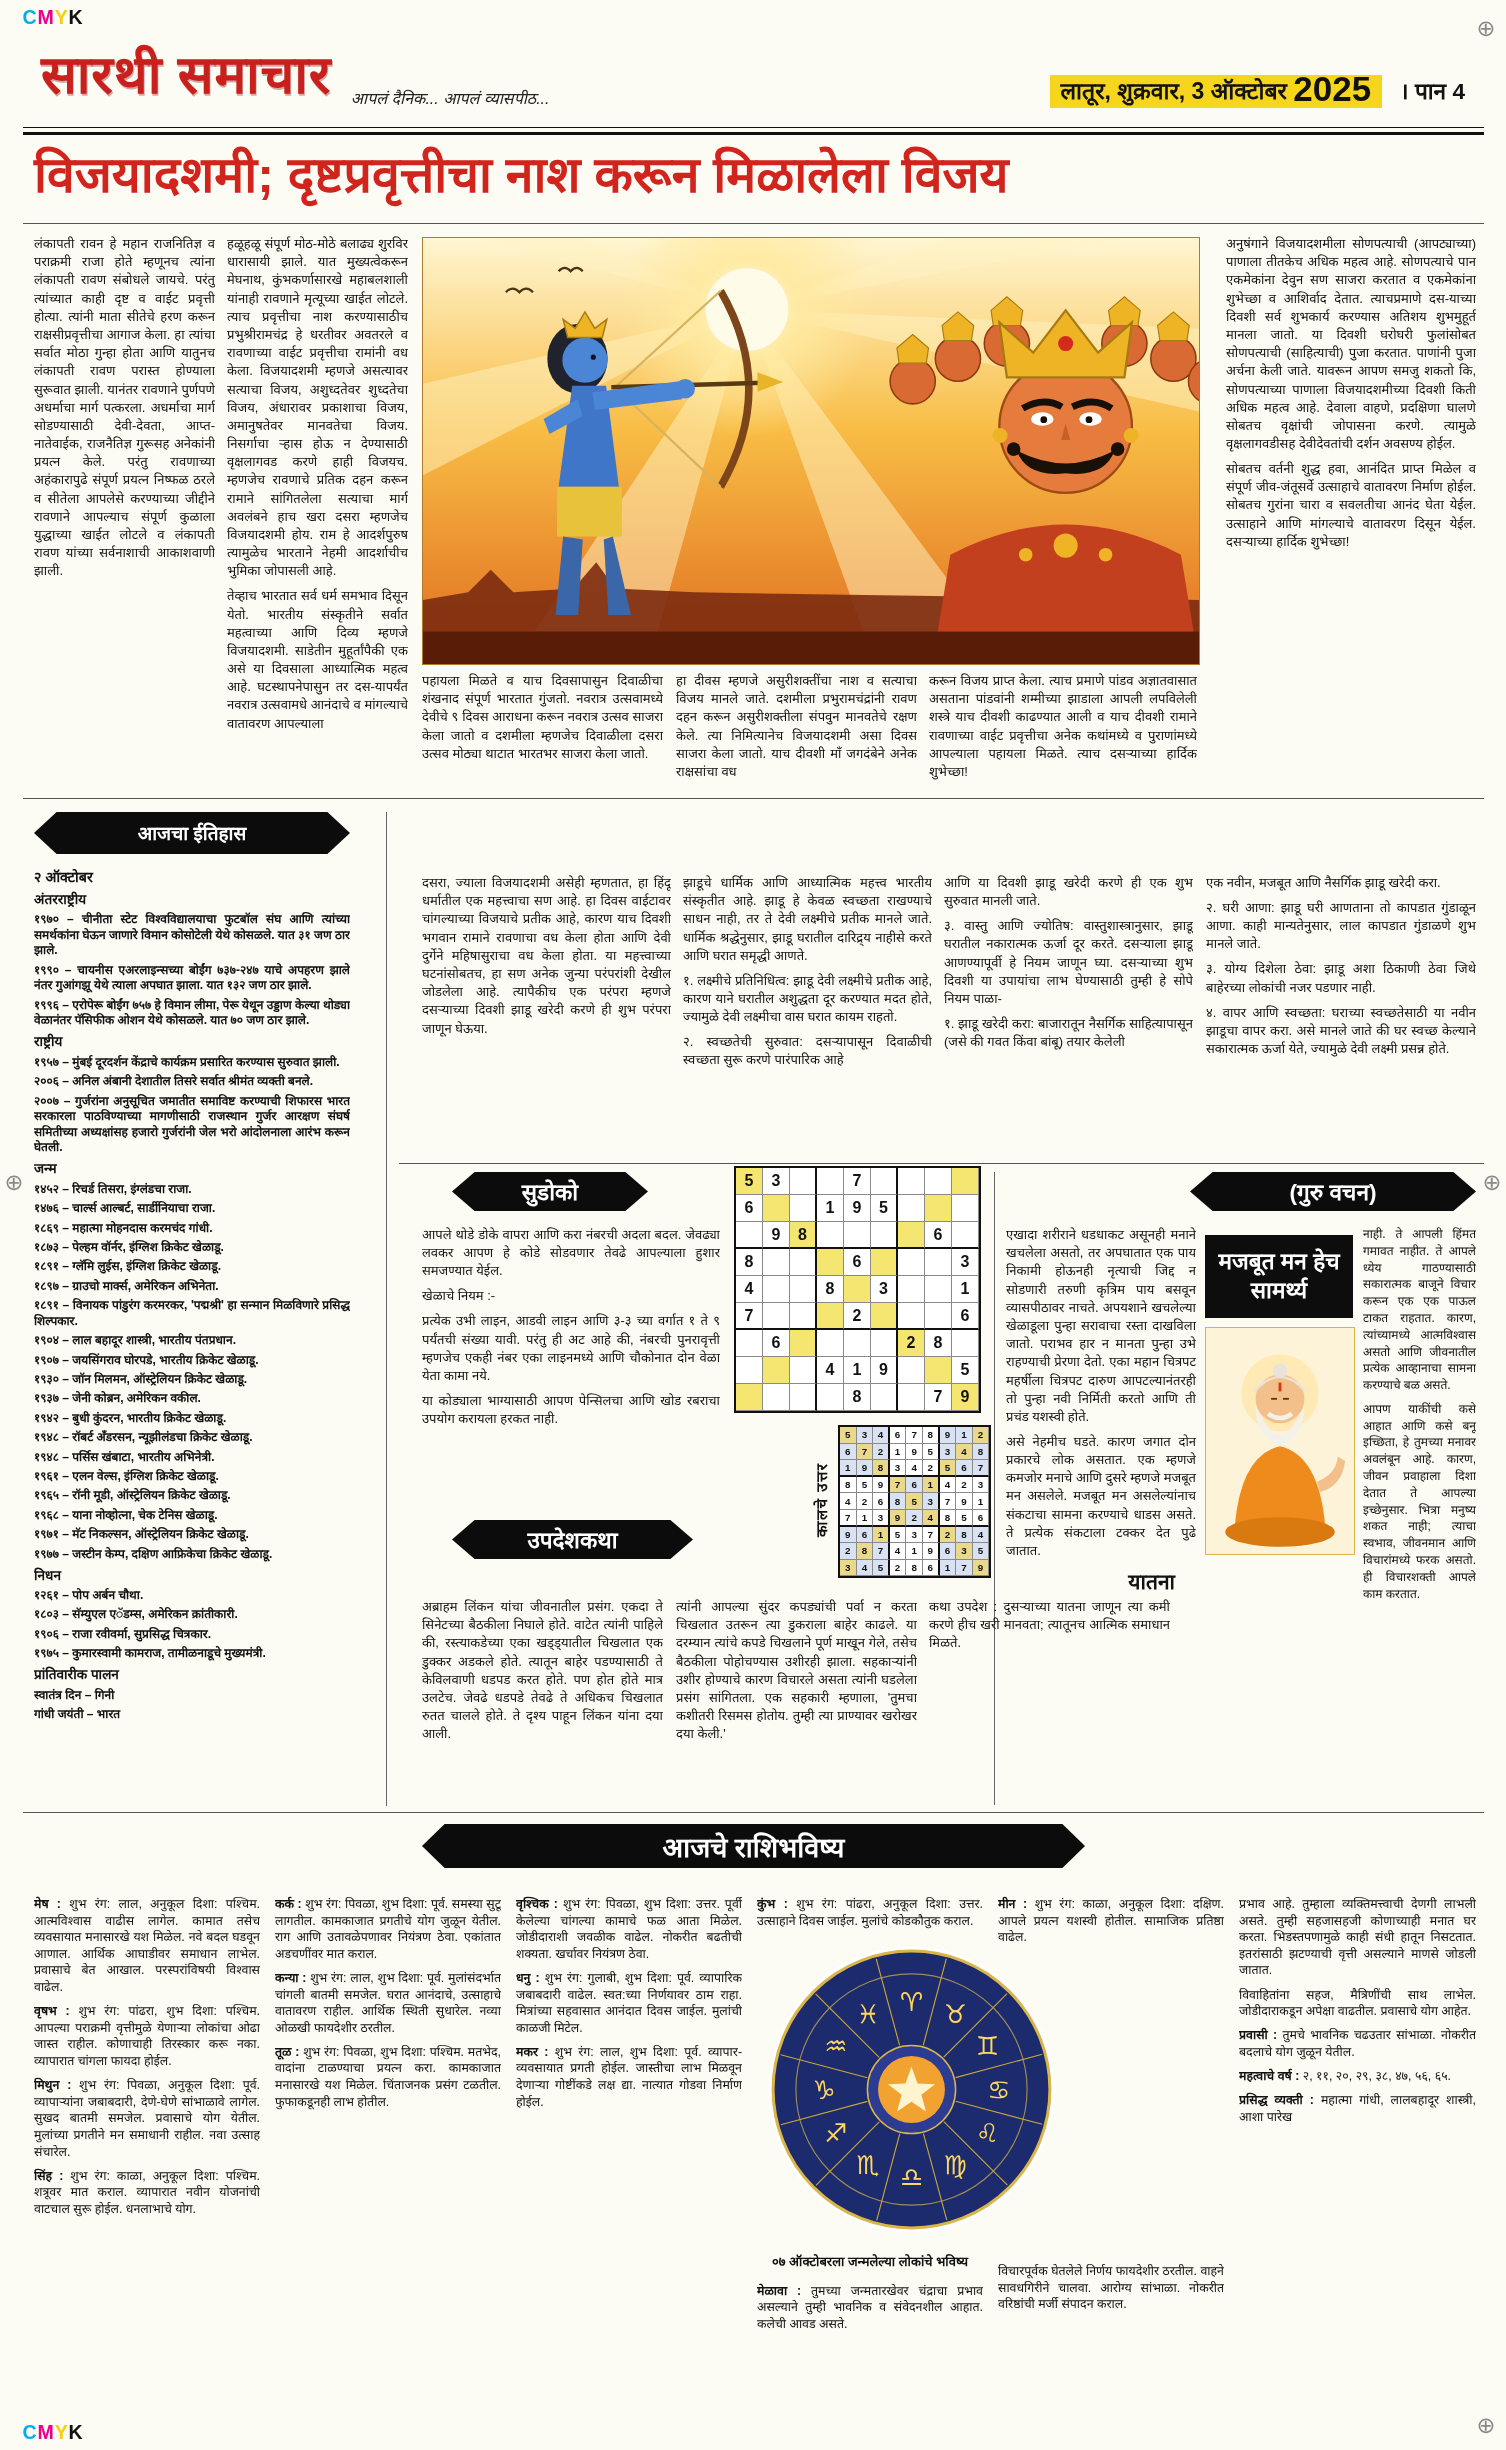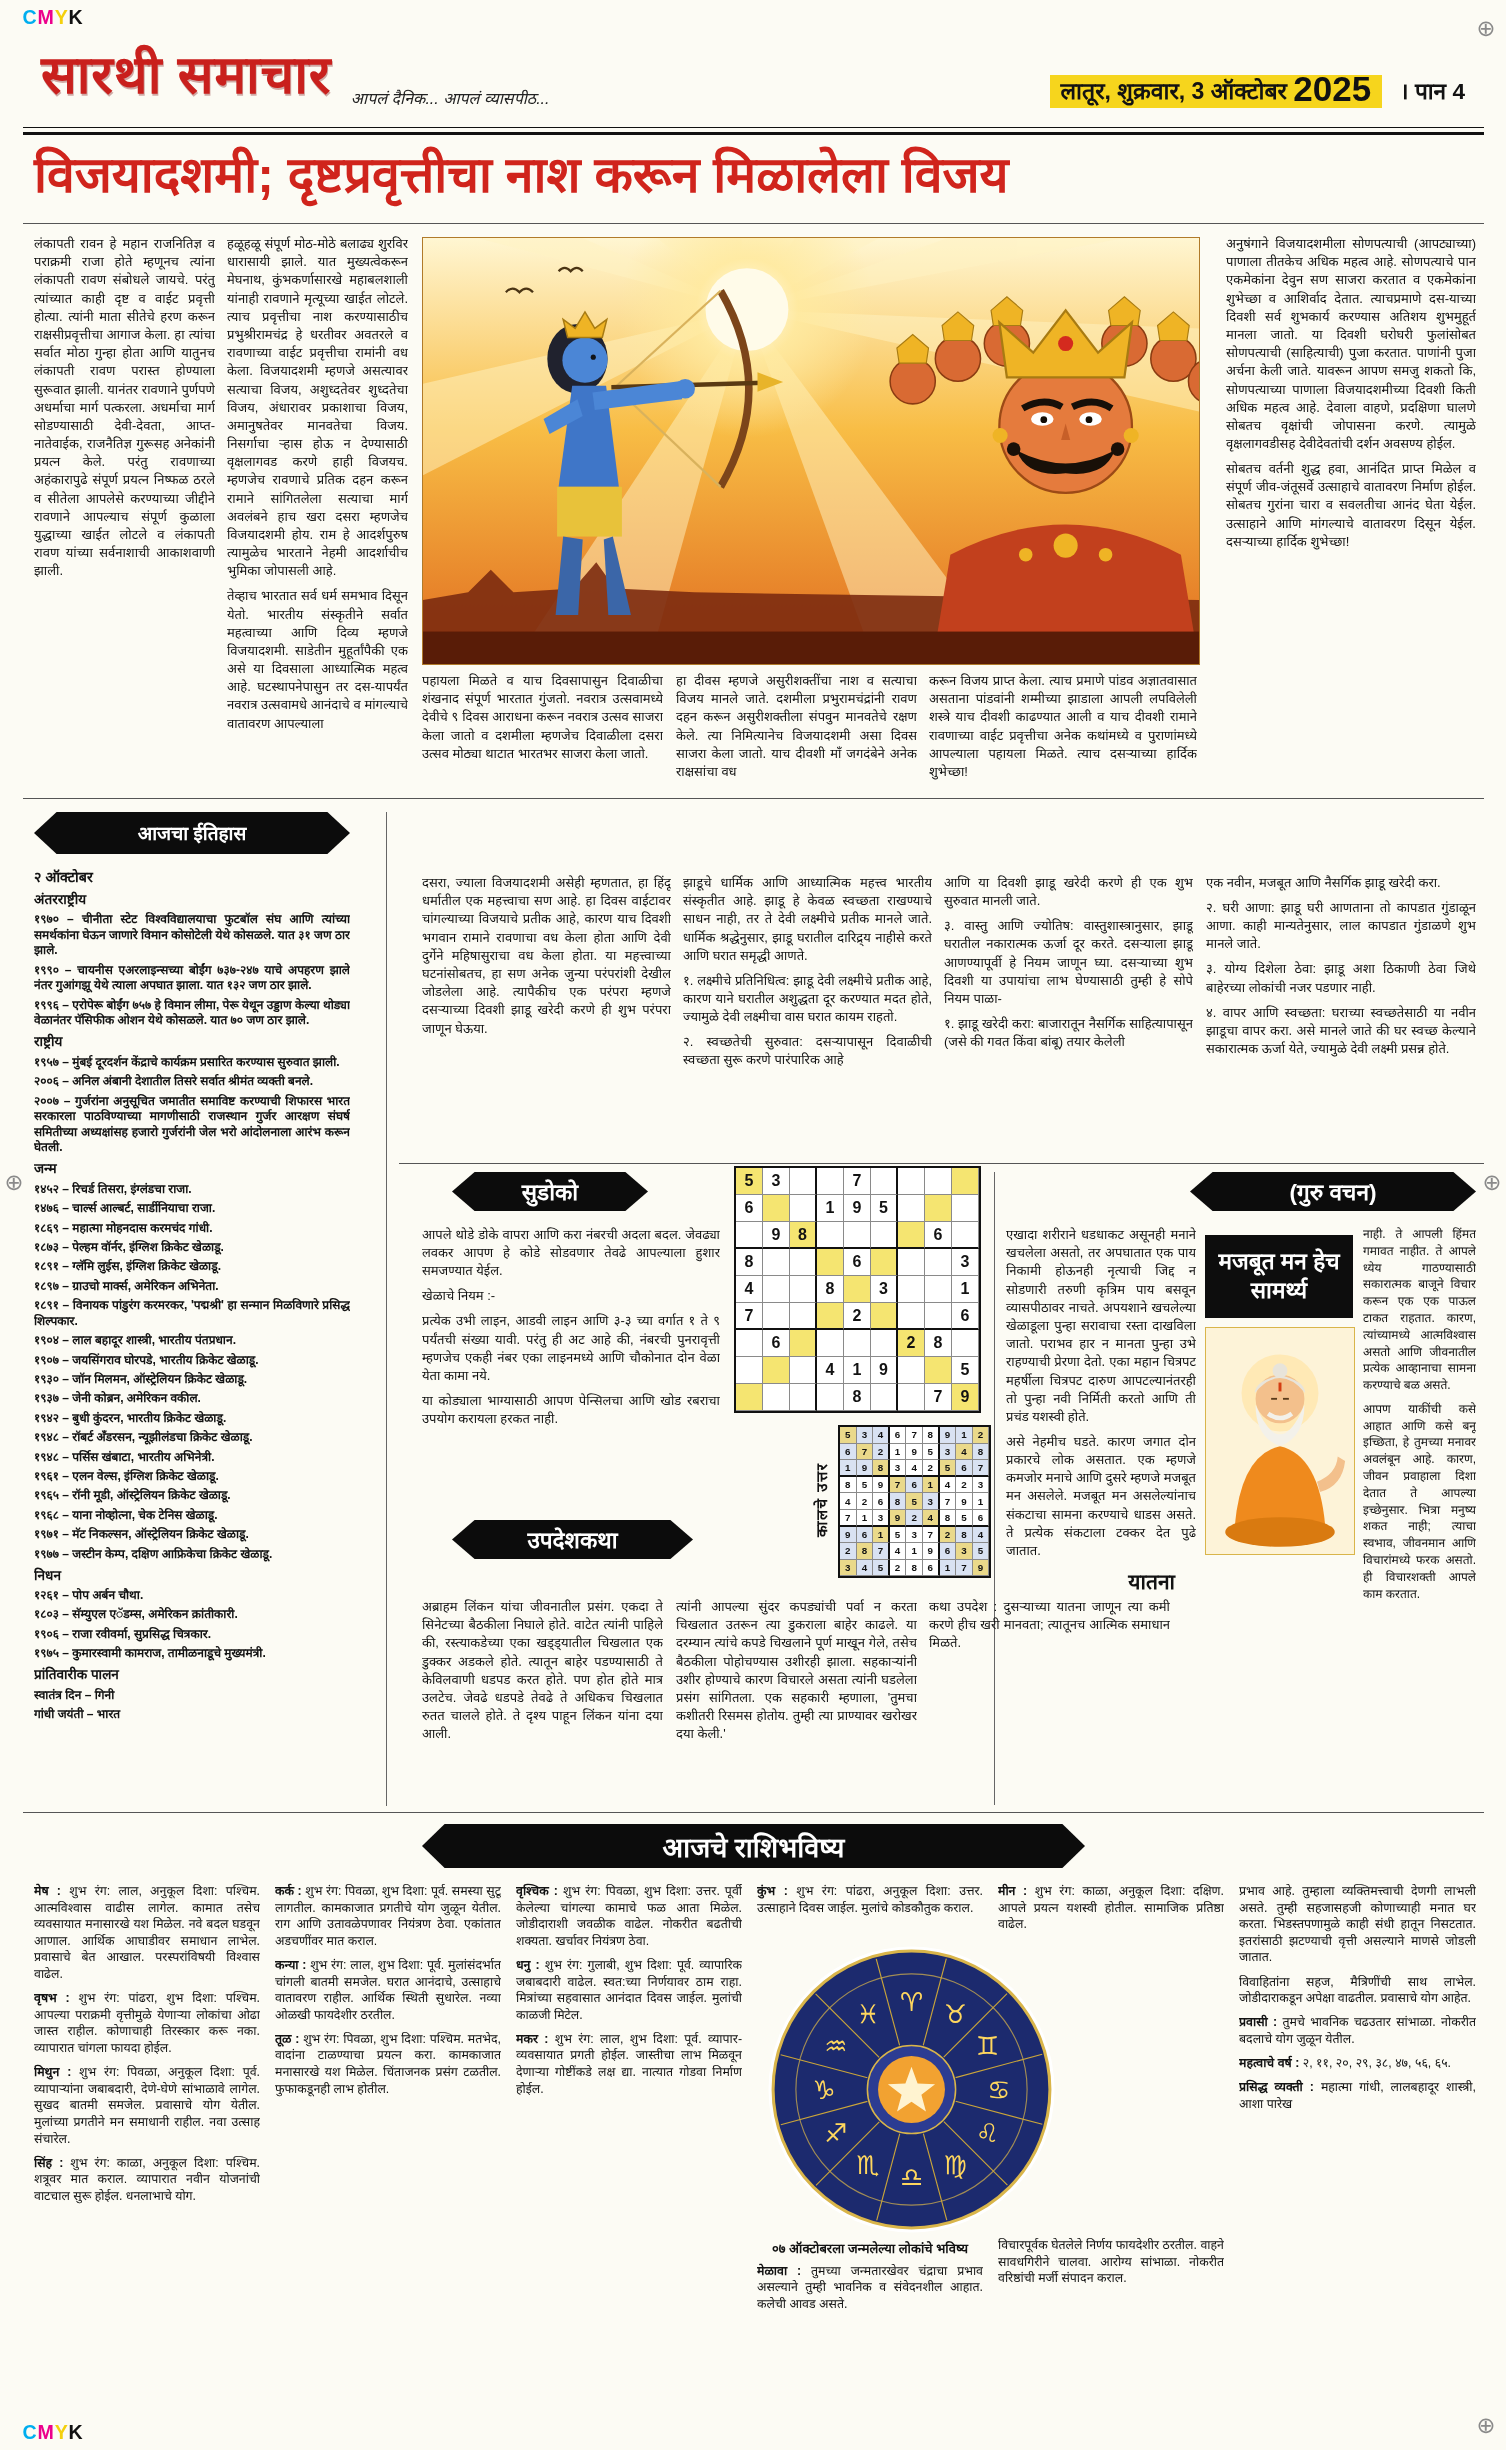--- a/index.html
+++ b/index.html
@@ -42,21 +42,21 @@
   .bb3{border-bottom:2.3px solid #111!important;}
   .diag{background:#f5e571;}
   .blk{background:#d9e2f2;}
   .diag.blk{background:#ead98a;}
   .vert-label{writing-mode:vertical-rl;transform:rotate(180deg);font-weight:bold;font-size:15px;letter-spacing:1.5px;text-align:center;}
   
   .guru-box{background:#0d0d0d;color:#fff;font-weight:800;font-size:22.6px;line-height:1.25;text-align:center;
             display:flex;align-items:center;justify-content:center;padding:7.5px;box-sizing:border-box;}
   .story-title{font-size:21px;font-weight:800;text-align:right;}
   
-  .horo{font-size:12.4px;line-height:1.34;text-align:justify;overflow:hidden;}
+  .horo{font-size:12.4px;line-height:1.34;text-align:justify;overflow:hidden;margin-top:13px;}
   .horo .para{margin:0 0 7.5px;}
   .horo-sub{font-weight:800;font-size:13px;margin:1.5px 0 6px;text-align:center;}
   .spacer390{height:294px;}
   .zglyph{fill:#ffd75e;font-size:34px;font-family:"DejaVu Sans",sans-serif;}
   .zspoke{stroke:#caa53a;stroke-width:1.5;}
 </style>
 </head>
 <body>
 
 <div id="page">

